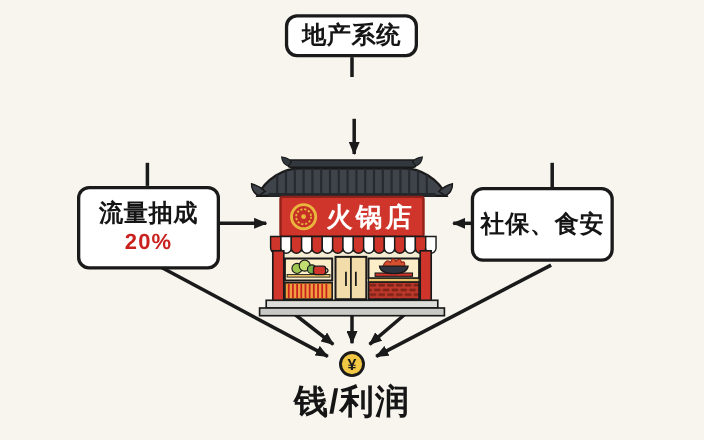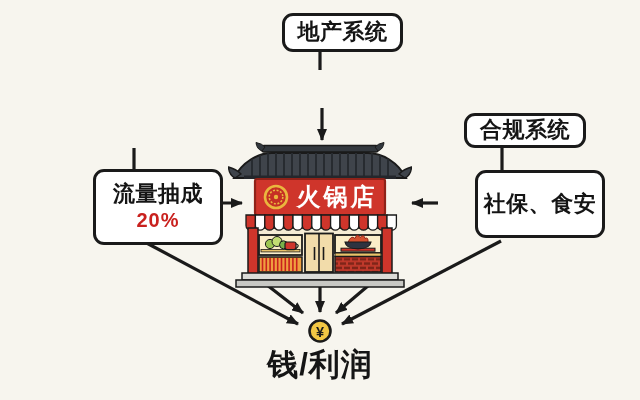--- a/index.html
+++ b/index.html
@@ -10,28 +10,28 @@
     font-family: "Liberation Sans", sans-serif;
     color:#151515;
   }
   #arrow-layer, #shop-layer { position:absolute; left:0; top:0; }
   #shop-layer { left:228px; top:142px; }
   .node {
     position:absolute; background:#ffffff;
     border:3px solid #1a1a1a; border-radius:11px;
     display:flex; flex-direction:column; align-items:center; justify-content:center;
     font-weight:700; font-size:22px; line-height:1.22; text-align:center;
-    z-index:3; padding:2px 4px; letter-spacing:0.5px;margin-left:23px;
+    z-index:3; padding:2px 4px; letter-spacing:0.5px;
   }
   #node-real-estate   { left:259px; top:13px;  width:121px; height:39px; }
   #node-rent          { left:245px; top:70px;  width:156px; height:38px; }
   #node-platform      { left:73px;  top:111px; width:121px; height:37px; }
   #node-traffic       { left:70px;  top:169px; width:130px; height:76px; }
   #node-compliance    { left:441px; top:113px; width:122px; height:35px; }
-  #node-obligations   { left:452px; top:170px; width:130px; height:68px; }
+  #node-obligations   { left:428px; top:170px; width:130px; height:68px; }
   .red-strong { color:#c9211e; font-weight:800; }
   #node-traffic .pct { font-size:20px; letter-spacing:1px; }
   #money-label {
     position:absolute; left:50%; top:344px; transform:translateX(-50%);
     font-size:31px; font-weight:800; letter-spacing:1px; z-index:3; white-space:nowrap;
   }
 </style>
 </head>
 <body>
 
@@ -192,23 +192,20 @@
     <span>地产系统</span>
   </div>
 
 
 
   <div class="node" id="node-traffic">
     <span>流量抽成</span>
     <span class="red-strong pct">20%</span>
   </div>
 
-  <div class="node" id="node-compliance">
-    <span>合规系统</span>
-  </div>
 
   <div class="node" id="node-obligations">
     <span>社保、食安</span>
   </div>
 
   <div id="money-label">钱/利润</div>
 
 </div>
 
 </body></html>

